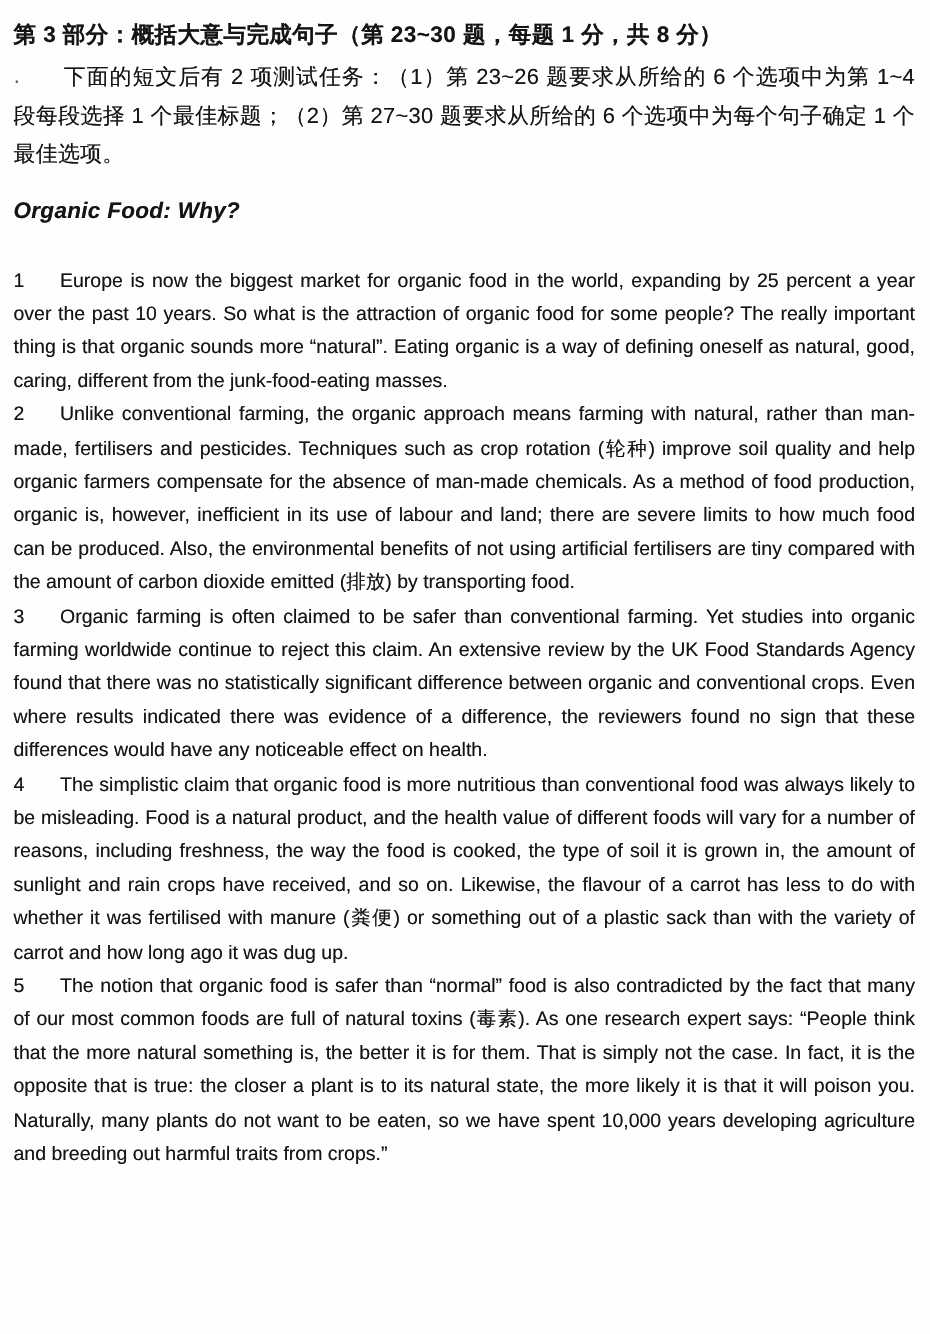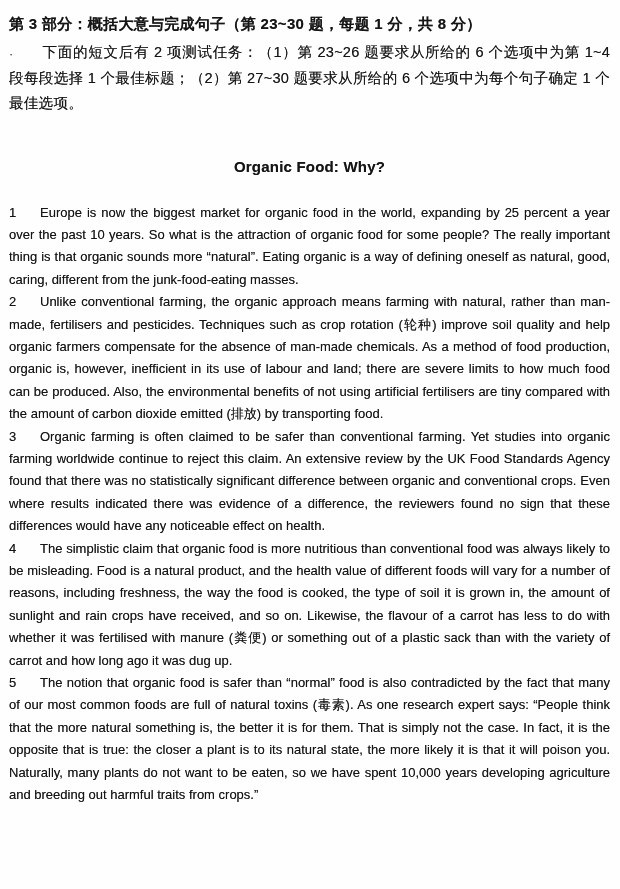--- a/index.html
+++ b/index.html
@@ -38,25 +38,25 @@
   }
   .scan-dot {
     position: absolute;
     left: 0;
     top: 1px;
     text-indent: 0;
     font-size: 13px;
     color: #555;
   }
   .title {
-    margin: 41px 0 27px 0;
-    text-align: center;
+    margin: 15px 0 27px 0;
     font-size: 15px;
     font-weight: 700;
     letter-spacing: 0.2px;
+    font-style: italic;
   }
   .passage {
     font-size: 13px;
     line-height: 22.4px;
     text-align: justify;
   }
   .para {
     margin: 0;
   }
   .para-num {

